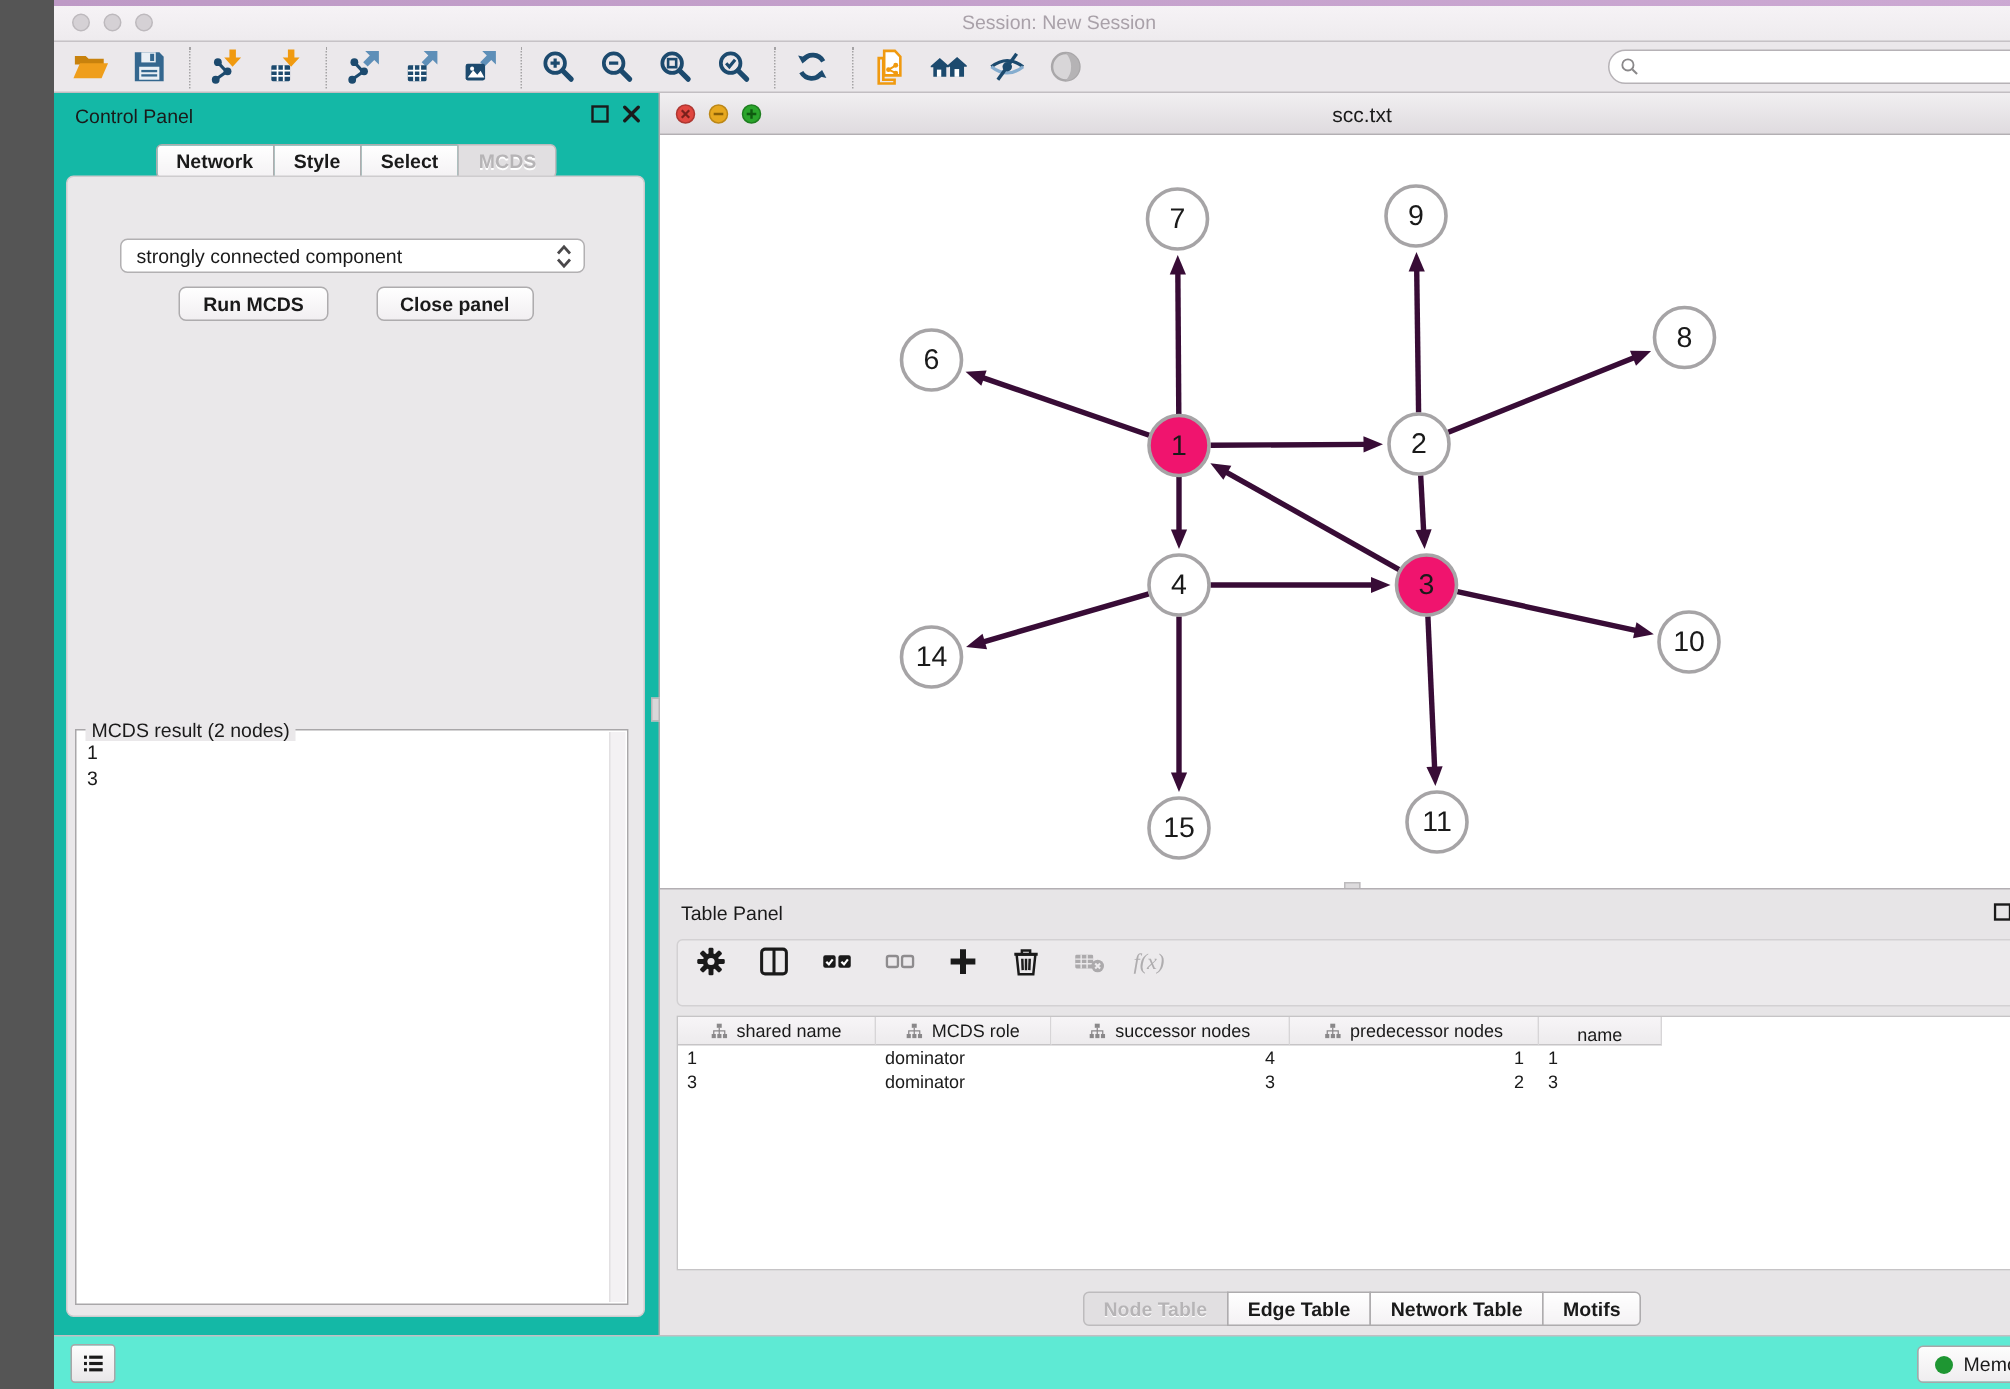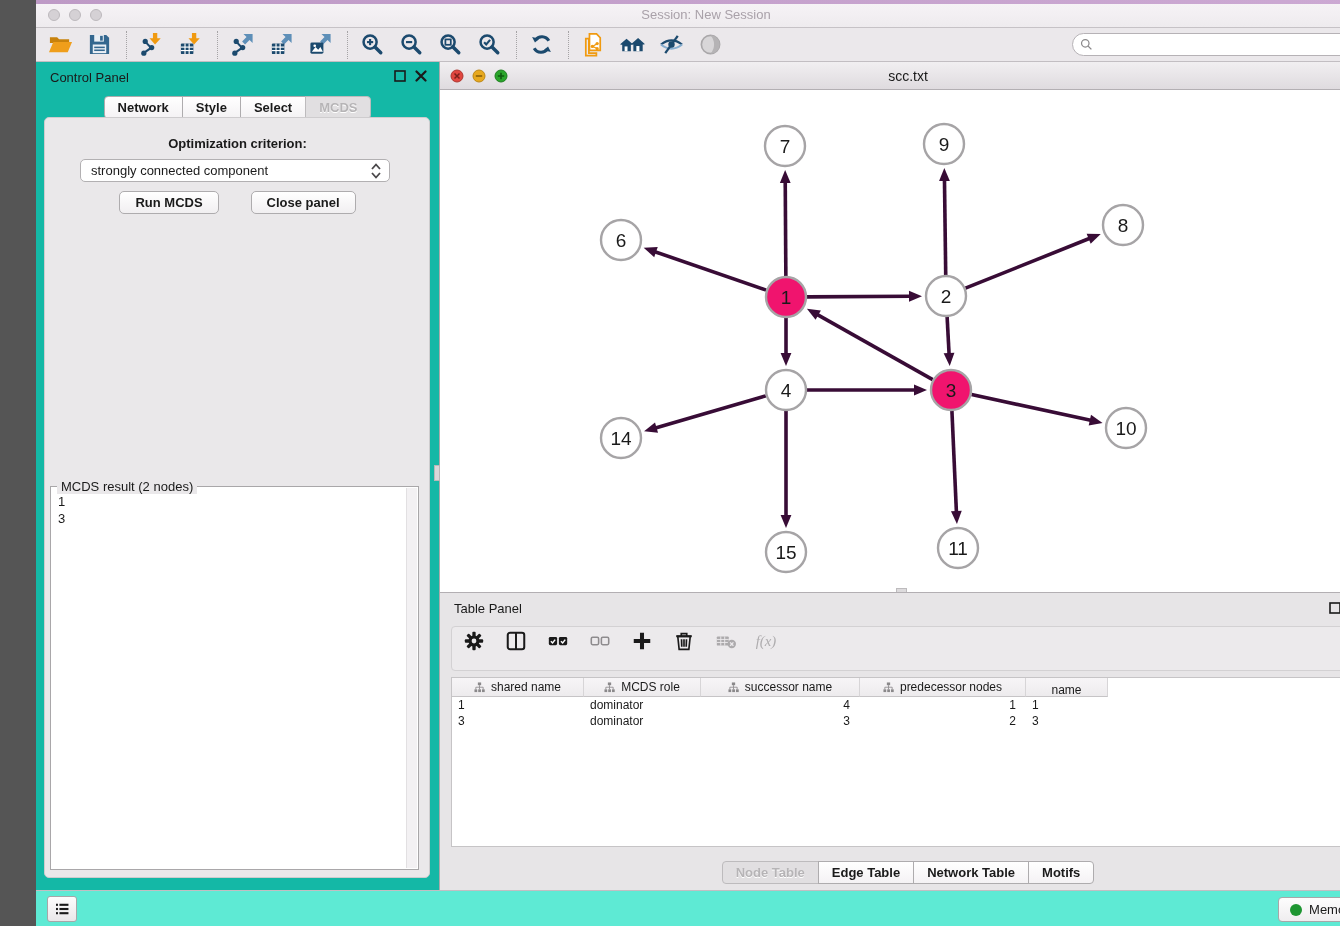--- a/index.html
+++ b/index.html
@@ -316,21 +316,20 @@
           </svg>
       </div>
     </div>
     <div class="tabsrow" id="cp-tabs">
         <div class="tab">Network</div>
         <div class="tab">Style</div>
         <div class="tab">Select</div>
         <div class="tab selected">MCDS</div>
       </div>
     <div class="cp-box"></div>
-    <div class="opt-label">Optimization criterion:</div>
     <div class="dropdown">
       <span>strongly connected component</span>
       <svg class="dd-stepper" width="16" height="18" viewBox="0 0 16 18">
         <path d="M4 7l4-4.5L12 7" fill="none" stroke="#4A484A" stroke-width="1.8"></path>
         <path d="M4 11l4 4.5L12 11" fill="none" stroke="#4A484A" stroke-width="1.8"></path>
       </svg>
     </div>
     <div class="cp-buttons">
       <button class="btn">Run MCDS</button>
       <button class="btn">Close panel</button>
@@ -527,21 +526,21 @@
           <div class="th" style="width: 159px;">
             <svg viewBox="0 0 12 12">
               <g fill="#8A888A">
                 <rect x="4.2" y="0.5" width="3.6" height="3"></rect>
                 <rect x="0.5" y="8" width="3" height="3"></rect>
                 <rect x="4.6" y="8" width="3" height="3"></rect>
                 <rect x="8.7" y="8" width="3" height="3"></rect>
               </g>
               <path d="M6 3.5v2.2M2 8V5.7h8V8M6 5.7V8" stroke="#8A888A" stroke-width="0.9" fill="none"></path>
             </svg>
-            <span>successor name</span>
+            <span>successor nodes</span>
           </div>
           <div class="th" style="width: 166px;">
             <svg viewBox="0 0 12 12">
               <g fill="#8A888A">
                 <rect x="4.2" y="0.5" width="3.6" height="3"></rect>
                 <rect x="0.5" y="8" width="3" height="3"></rect>
                 <rect x="4.6" y="8" width="3" height="3"></rect>
                 <rect x="8.7" y="8" width="3" height="3"></rect>
               </g>
               <path d="M6 3.5v2.2M2 8V5.7h8V8M6 5.7V8" stroke="#8A888A" stroke-width="0.9" fill="none"></path>

